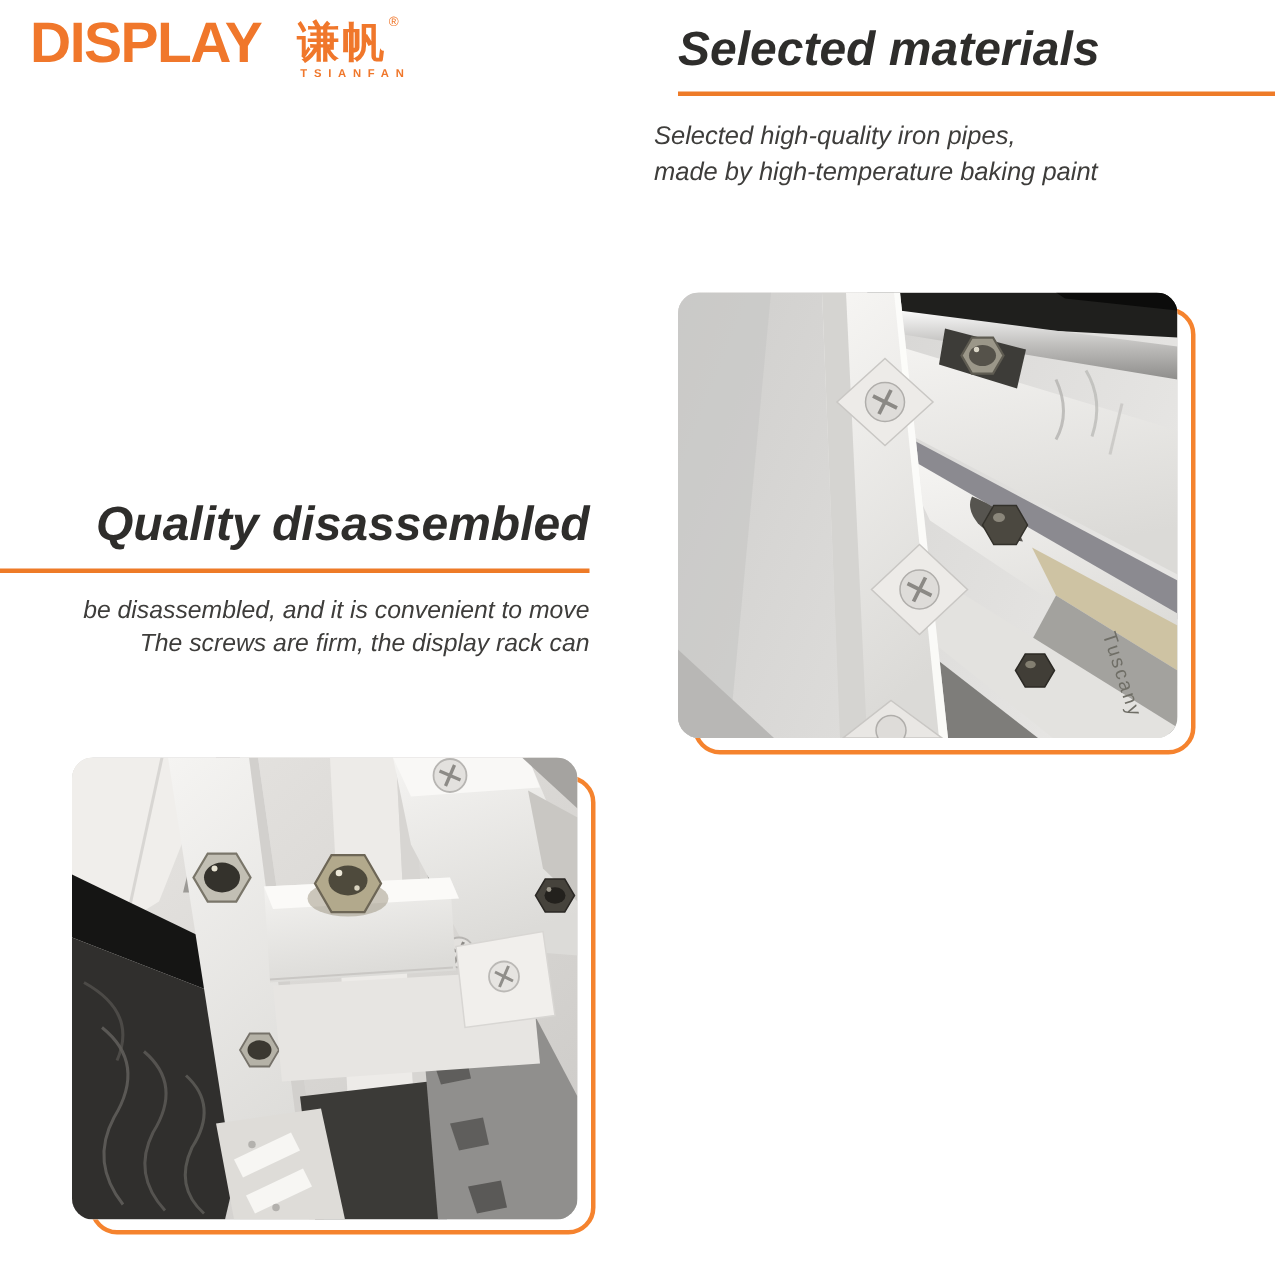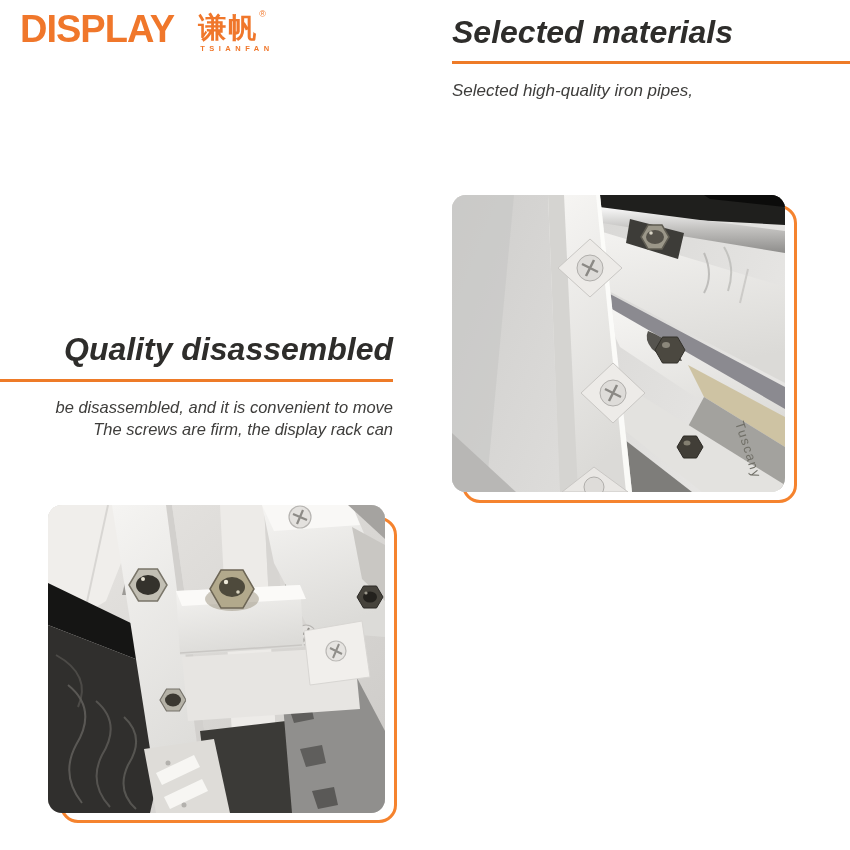--- a/index.html
+++ b/index.html
@@ -24,21 +24,21 @@
   .logo-sub{font-size:7.5px;font-weight:700;letter-spacing:4.5px;color:var(--accent);margin-top:1px;padding-left:2px;}
 
   
   .sec-title{font-style:italic;font-weight:700;font-size:32px;color:var(--heading);letter-spacing:0;white-space:nowrap;}
   #featured-title{left:452px;top:14px;}
   #quality-title{left:0;top:331px;width:393px;text-align:right;}
   .rule{height:3px;background:var(--rule-orange);}
   #rule-featured{left:452px;top:61px;width:398px;}
   #rule-quality{left:0;top:379px;width:393px;}
   .sec-desc{font-style:italic;font-size:17px;line-height:24px;color:var(--body-text);}
-  #featured-desc{left:452px;top:79px;text-align:left;}
+  #featured-desc{left:436px;top:79px;text-align:left;}
   #quality-desc{left:0;top:396px;width:393px;text-align:right;font-size:16.5px;line-height:22px;}
 
   
   .photo-frame{border:3px solid var(--frame-orange);border-radius:18px;z-index:1;background:transparent;}
   #frame-materials{left:462px;top:205px;width:335px;height:298px;}
   #frame-accessories{left:60px;top:517px;width:337px;height:306px;}
   .photo{border-radius:14px;overflow:hidden;z-index:2;background:#d9d8d5;}
   #photo-materials{left:452px;top:195px;width:333px;height:297px;}
   #photo-accessories{left:48px;top:505px;width:337px;height:308px;}
   .photo svg{display:block;width:100%;height:100%;}
@@ -53,20 +53,21 @@
       <span class="logo-cn">谦帆</span><span class="logo-reg">®</span>
     </div>
     <div class="logo-sub">TSIANFAN</div>
   </div>
 </div>
 
 <h1 class="abs sec-title" id="featured-title">Selected materials</h1>
 <div class="abs rule" id="rule-featured"></div>
 <div class="abs sec-desc" id="featured-desc">
   <div>Selected high-quality iron pipes,</div>
+  <div>made by high-temperature baking paint</div>
 </div>
 
 <h2 class="abs sec-title" id="quality-title">Quality disassembled</h2>
 <div class="abs rule" id="rule-quality"></div>
 <div class="abs sec-desc" id="quality-desc">
   <div>be disassembled, and it is convenient to move</div>
   <div>The screws are firm, the display rack can</div>
 </div>
 
 <div class="abs photo-frame" id="frame-materials"></div>

